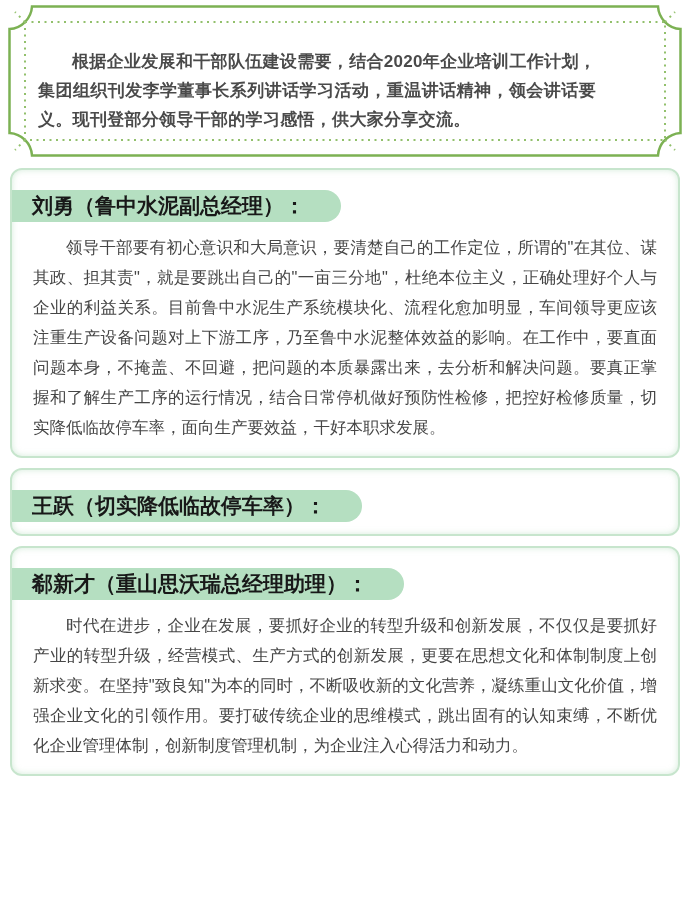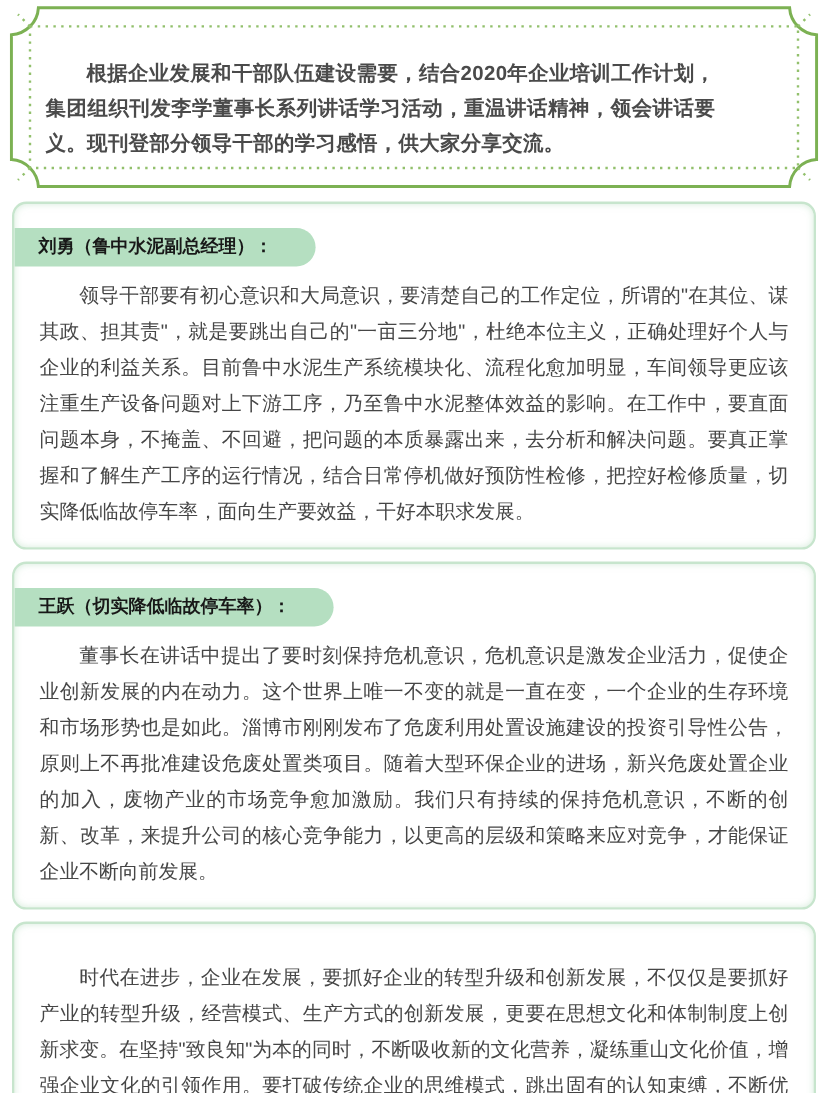--- a/index.html
+++ b/index.html
@@ -36,21 +36,21 @@
     box-shadow: inset 0 0 6px rgba(178, 219, 188, 0.55);
     padding: 20px 0 12px 0;
     overflow: hidden;
   }
   .card-first { margin-top: 11px; }
   .pill {
     display: inline-block;
     background: #b5dfc1;
     border-radius: 0 17px 17px 0;
     padding: 5px 36px 5px 20px;
-    font-size: 15px;
+    font-size: 21px;
     line-height: 22px;
     font-weight: bold;
     color: #181818;
   }
   .card-text {
     padding: 10px 21px 2px 21px;
     font-size: 16.5px;
     line-height: 30px;
     color: #464646;
     text-indent: 2em;
@@ -69,18 +69,18 @@
   <div class="intro-text">根据企业发展和干部队伍建设需要，结合2020年企业培训工作计划，集团组织刊发李学董事长系列讲话学习活动，重温讲话精神，领会讲话要义。现刊登部分领导干部的学习感悟，供大家分享交流。</div>
 </div>
 
 <div class="card card-first">
   <div class="pill">刘勇（鲁中水泥副总经理）：</div>
   <div class="card-text">领导干部要有初心意识和大局意识，要清楚自己的工作定位，所谓的"在其位、谋其政、担其责"，就是要跳出自己的"一亩三分地"，杜绝本位主义，正确处理好个人与企业的利益关系。目前鲁中水泥生产系统模块化、流程化愈加明显，车间领导更应该注重生产设备问题对上下游工序，乃至鲁中水泥整体效益的影响。在工作中，要直面问题本身，不掩盖、不回避，把问题的本质暴露出来，去分析和解决问题。要真正掌握和了解生产工序的运行情况，结合日常停机做好预防性检修，把控好检修质量，切实降低临故停车率，面向生产要效益，干好本职求发展。</div>
 </div>
 
 <div class="card">
   <div class="pill">王跃（切实降低临故停车率）：</div>
-  <div class="card-text">董事长在讲话中提出了要时刻保持危机意识，危机意识是激发企业活力，促使企业创新发展的内在动力。这个世界上唯一不变的就是一直在变，一个企业的生存环境和市场形势也是如此。淄博市刚刚发布了危废利用处置设施建设的投资引导性公告，原则上不再批准建设危废处置类项目。随着大型环保企业的进场，新兴危废处置企业的加入，废物产业的市场竞争愈加激励。我们只有持续的保持危机意识，不断的创新、改革，来提升公司的核心竞争能力，以更高的层级和策略来应对竞争，才能保证企业不断向前发展。</div>
 </div>
 
 <div class="card">
+  <div class="pill">郗新才（重山思沃瑞总经理助理）：</div>
   <div class="card-text">时代在进步，企业在发展，要抓好企业的转型升级和创新发展，不仅仅是要抓好产业的转型升级，经营模式、生产方式的创新发展，更要在思想文化和体制制度上创新求变。在坚持"致良知"为本的同时，不断吸收新的文化营养，凝练重山文化价值，增强企业文化的引领作用。要打破传统企业的思维模式，跳出固有的认知束缚，不断优化企业管理体制，创新制度管理机制，为企业注入心得活力和动力。</div>
 </div>
 
 </body></html>

